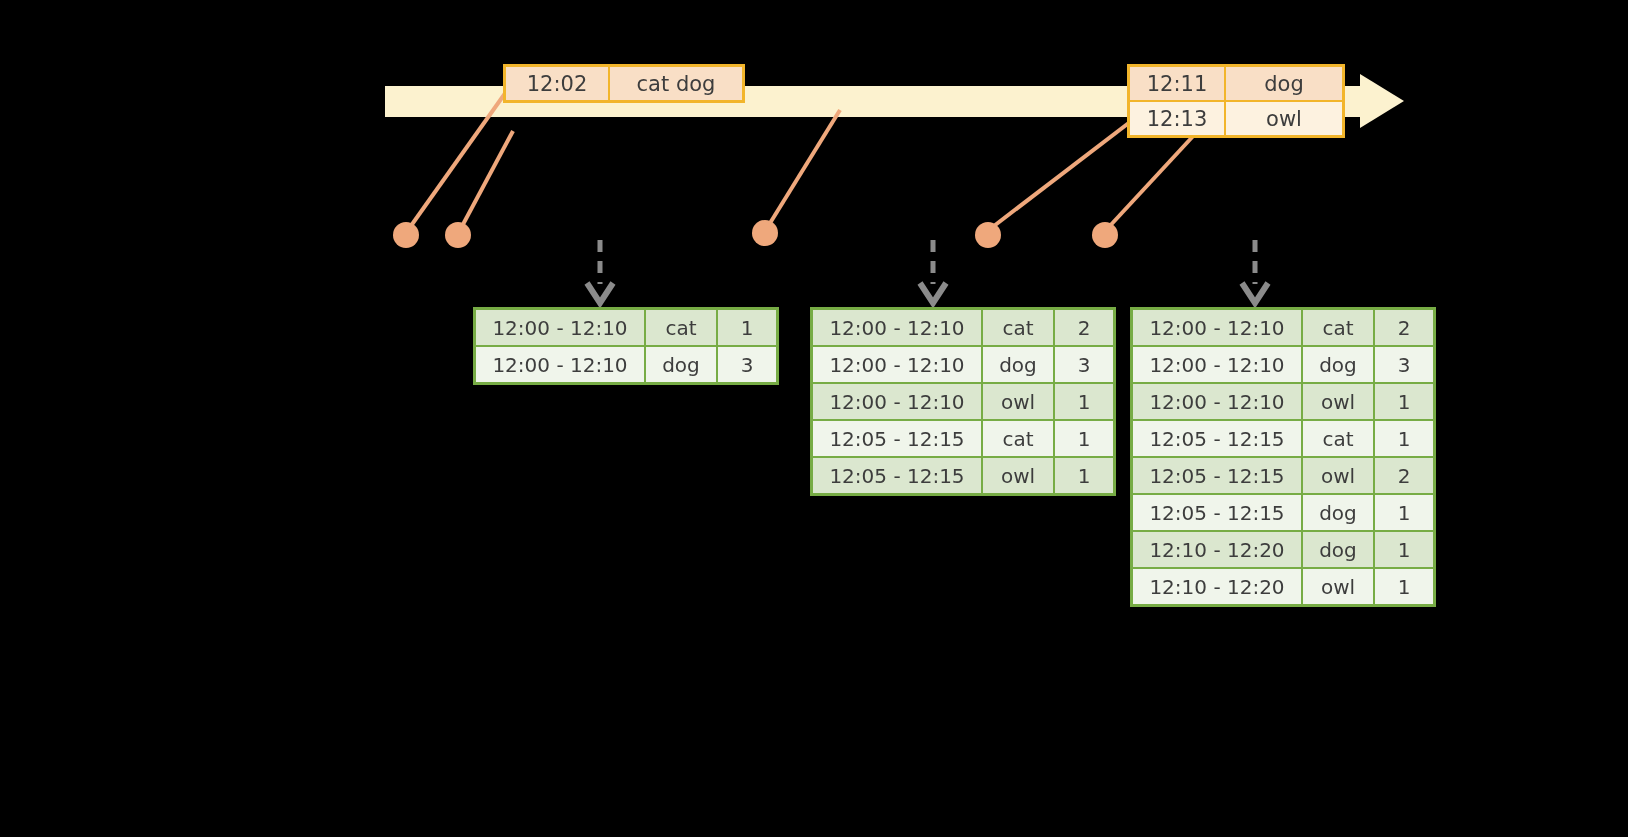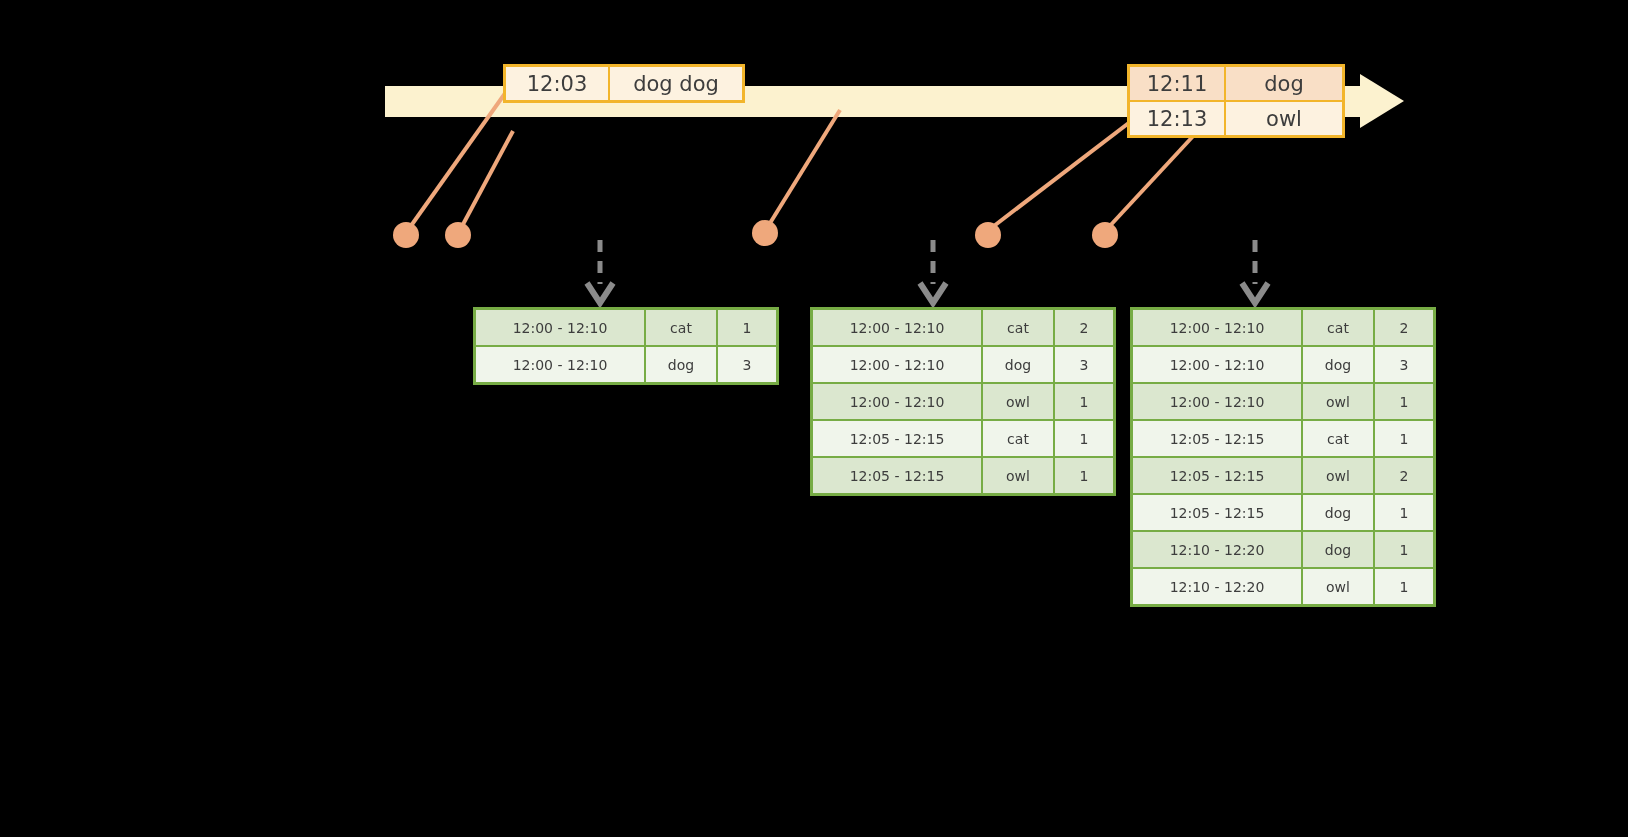--- a/index.html
+++ b/index.html
@@ -42,21 +42,21 @@
   .evt2 td.words-cell{width:96px;}
   tr.row-peach td{background:var(--row_peach,#f9dfc6);}
   tr.row-cream td{background:var(--row_cream,#fdf2e0);}
   
   .result-anchor{position:absolute;z-index:2;}
   .res0{left:473px;top:307px;}
   .res1{left:810px;top:307px;}
   .res2{left:1130px;top:307px;}
   table.result-table{
     border-collapse:collapse;border:3px solid var(--green,#77ac45);
-    font-size:14px;
+    font-size:20px;
   }
   table.result-table td{
     border:2px solid var(--green,#77ac45);height:35px;text-align:center;
     padding:0 8px;white-space:nowrap;
   }
   td.col-window{width:152px;}
   td.col-word{width:54px;}
   td.col-count{width:42px;}
   tr.row-green td{background:var(--row_green,#dbe7cf);}
   tr.row-white td{background:var(--row_white,#f0f5eb);}
@@ -92,23 +92,23 @@
     </g>
     <g>
       <line class="dash-line" x1="1255" y1="240" x2="1255" y2="284"></line>
       <path class="dash-head" d="M 1242 283 L 1255 303 L 1268 283"></path>
     </g>
   </svg>
 
   <div class="event-anchor evt0">
       <table class="event-table">
         <tbody>
-          <tr class="row-cream">
-            <td class="time-cell">12:03</td>
-            <td class="words-cell">dog dog</td>
+          <tr class="row-peach">
+            <td class="time-cell">12:02</td>
+            <td class="words-cell">cat dog</td>
           </tr>
         </tbody>
       </table>
     </div>
   <div class="event-anchor evt2">
       <table class="event-table">
         <tbody>
           <tr class="row-peach">
             <td class="time-cell">12:11</td>
             <td class="words-cell">dog</td>

